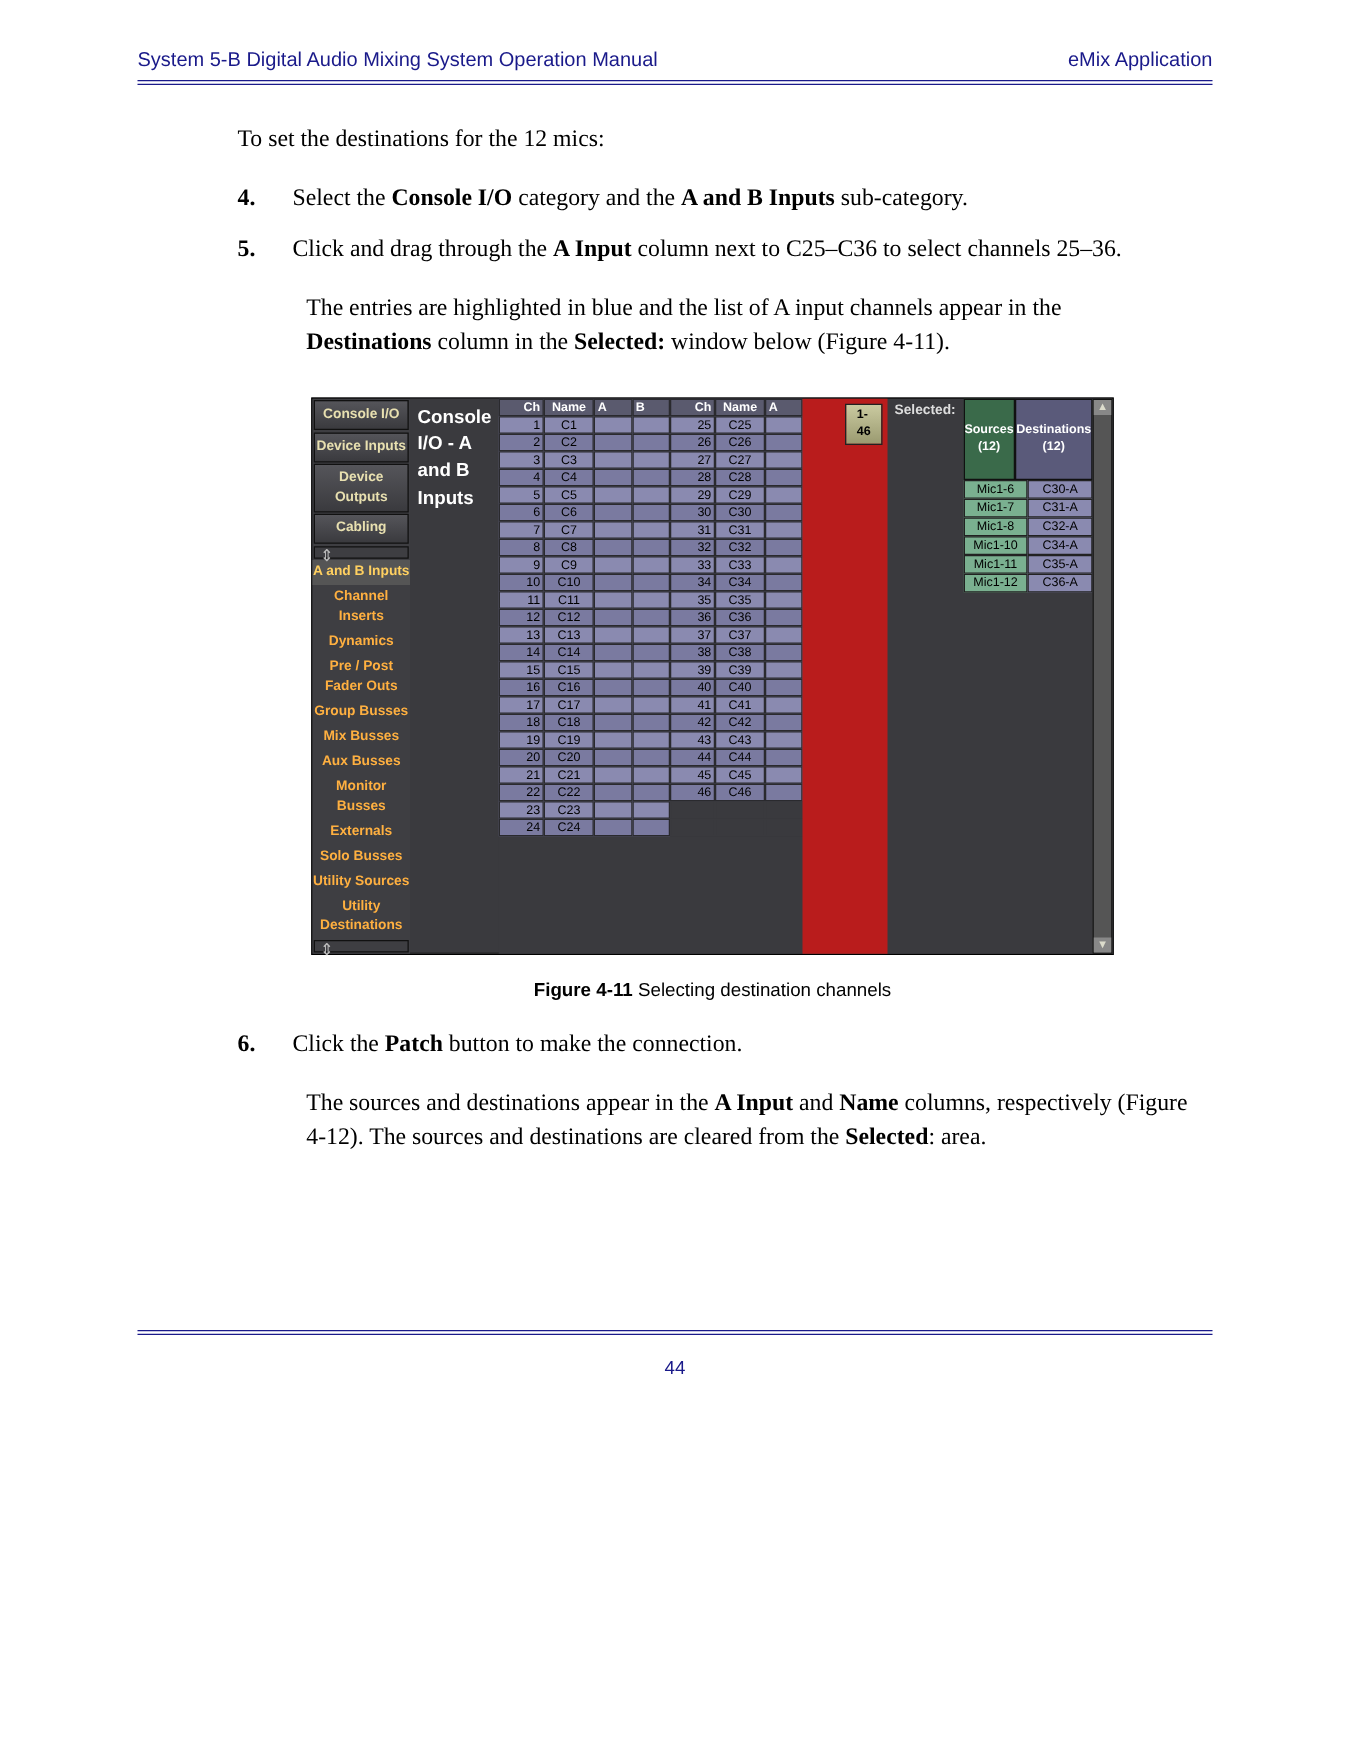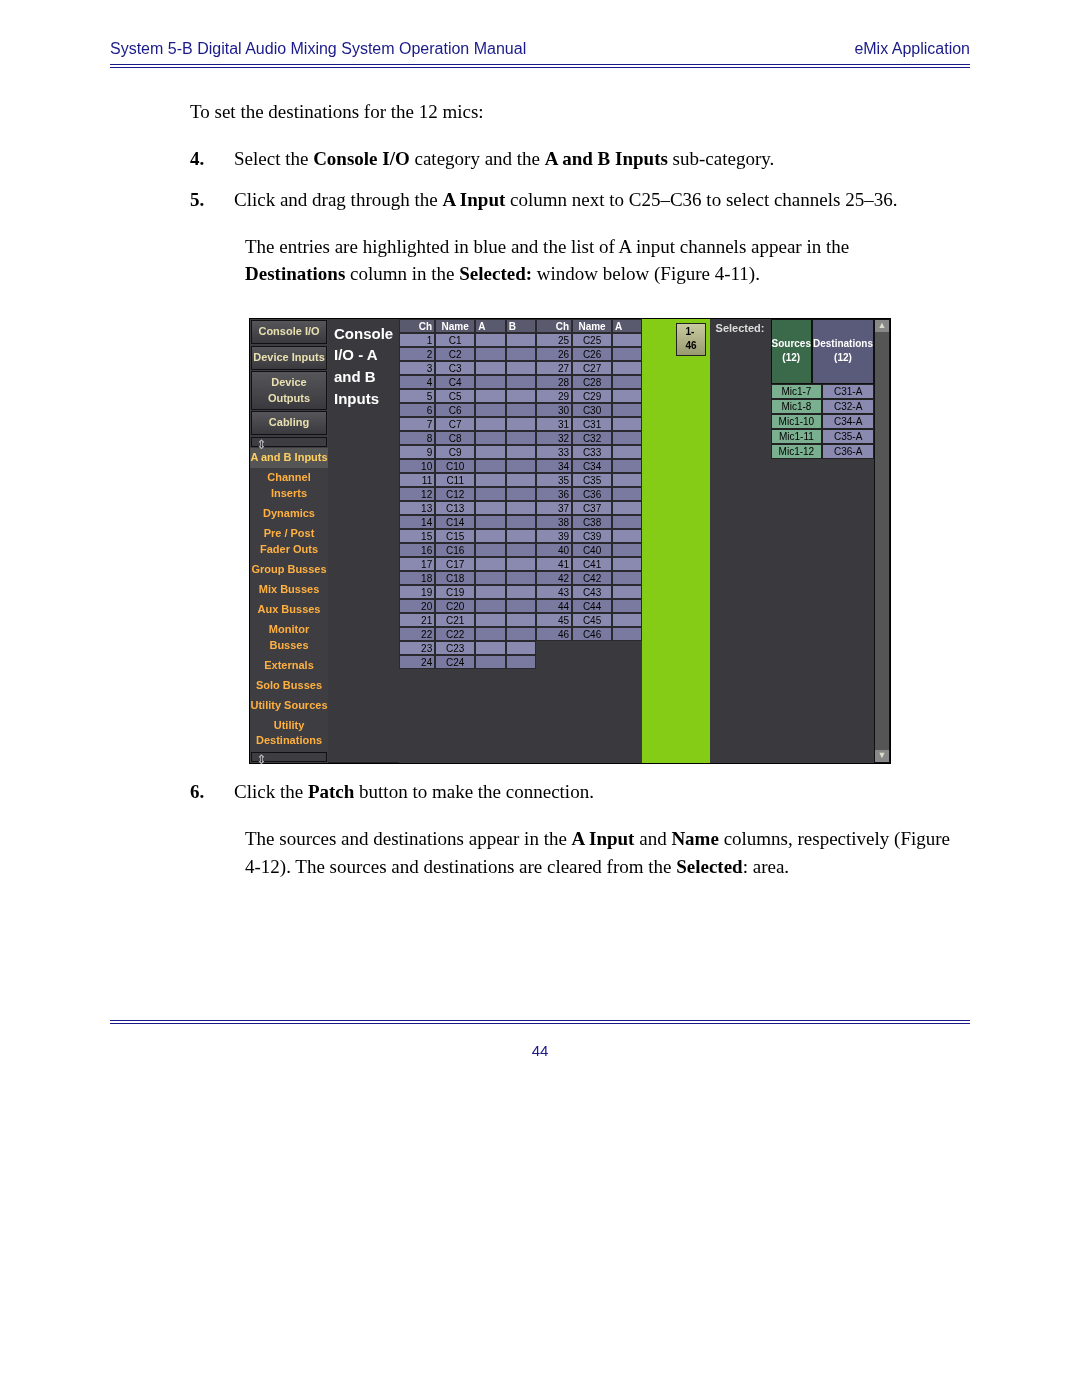--- a/index.html
+++ b/index.html
@@ -31,21 +31,21 @@
 .ss-thead{background:#5a5a6e;color:#fff;font-weight:bold}
 .ss-thead>div,.ss-row>div{border:1px solid #2a2a2e;padding:0 2px;box-sizing:border-box;height:14px;line-height:13px;overflow:hidden}
 .c-ch{width:36px;text-align:right}
 .c-nm{width:40px;text-align:center}
 .c-a{flex:1}
 .c-b{flex:1}
 .ss-row{background:#8a8ab0;color:#000}
 .ss-row.dim{background:#7a7aa0}
 .ss-row.blank{background:#3a3a3e}
 .ss-row.blank>div{border-color:#3a3a3e}
-.ss-pager{background:#84cc16;padding:4px}
+.ss-pager{background:#b91c1c;padding:4px}
 .ss-pgbtn{display:inline-block;background:linear-gradient(#cacaa0,#9a9a70);color:#000;font-weight:bold;font-size:10px;padding:1px 8px;border:1px solid #222;margin-left:30px}
 .ss-sel{padding:2px 6px;color:#ddd;font-weight:bold;font-size:11px}
 .ss-selhdr{display:flex}
 .ss-selhdr>div{flex:1;text-align:center;background:#3a6a4a;border:1px solid #111;color:#fff;font-weight:bold;font-size:10px;padding:17px 0}
 .ss-selhdr>div.dst{background:#5a5a7a}
 .ss-selrow{display:flex}
 .ss-selrow>div{flex:1;text-align:center;background:#7ab090;border:1px solid #222;font-size:10px;color:#000;padding:0;height:13px;line-height:13px}
 .ss-selrow>div.dst{background:#8a8ab0}
 .ss-selwrap{display:flex}
 .ss-selgrid{flex:1}
@@ -403,20 +403,24 @@
      </div>
      <div class="ss-sel">Selected:</div>
      <div class="ss-selwrap">
       <div class="ss-selgrid">
        <div class="ss-selhdr">
         <div>Sources (12)</div>
         <div class="dst">Destinations (12)</div>
        </div>
        <div id="selrows">
                   <div class="ss-selrow">
+                    <div>Mic1-6</div>
+                    <div class="dst">C30-A</div>
+                  </div>
+                  <div class="ss-selrow">
                     <div>Mic1-7</div>
                     <div class="dst">C31-A</div>
                   </div>
                   <div class="ss-selrow">
                     <div>Mic1-8</div>
                     <div class="dst">C32-A</div>
                   </div>
                   <div class="ss-selrow">
                     <div>Mic1-10</div>
                     <div class="dst">C34-A</div>
@@ -431,20 +435,23 @@
                   </div>
                 </div>
       </div>
       <div class="ss-scroll">
        <div class="up">▲</div>
        <div class="dn">▼</div>
       </div>
      </div>
     </div>
    </div>
+   <div class="figcap">
+    <b>Figure 4-11</b> <span>Selecting destination channels</span>
+   </div>
   </div>
 
   <ol class="steps" id="steps2">
         <li>
           <span class="num">6.</span>
           <span class="txt">Click the <b>Patch</b> button to make the connection.</span>
         </li>
       </ol>
   <p class="followup" id="fu6">The sources and destinations appear in the <b>A Input</b> and <b>Name</b> columns, respectively (Figure 4-12). The sources and destinations are cleared from the <b>Selected</b>: area.</p>
  </div>

